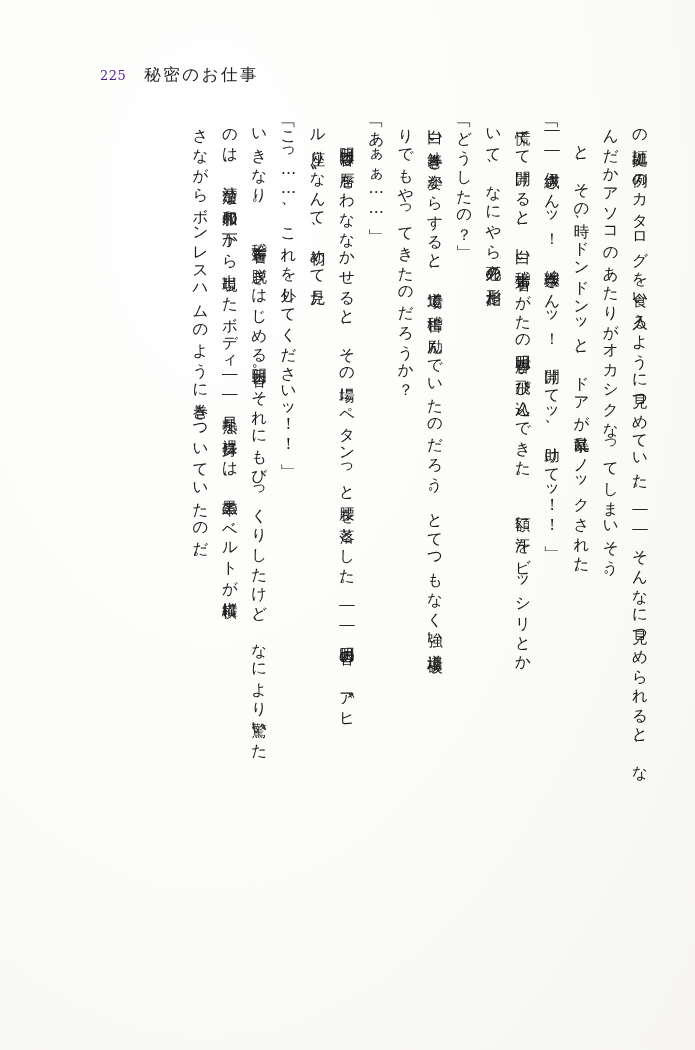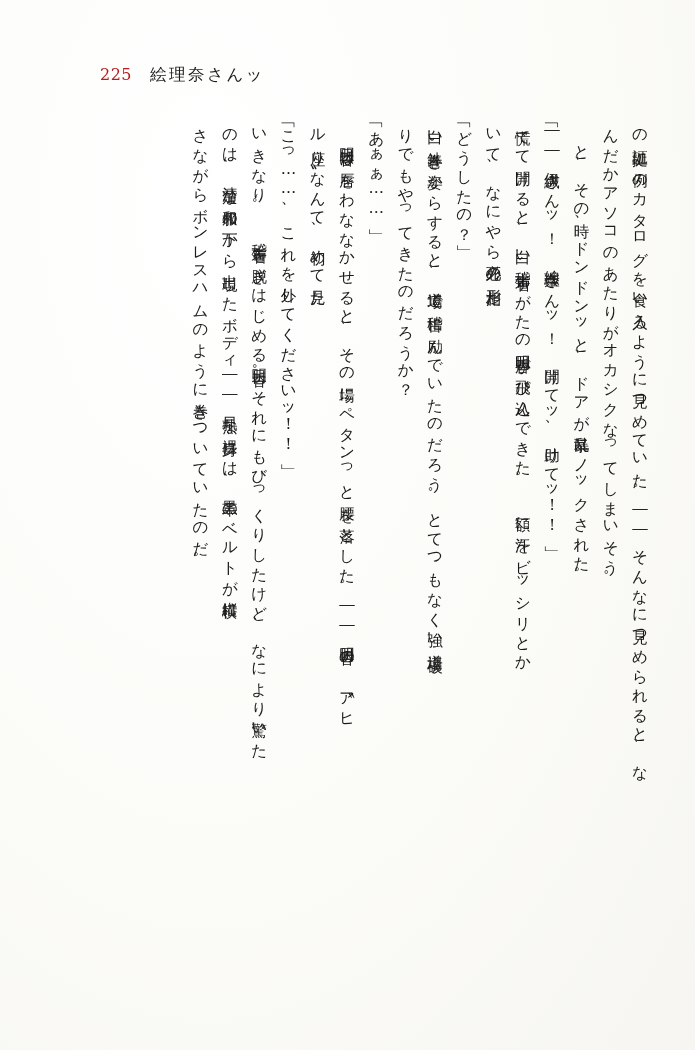--- a/index.html
+++ b/index.html
@@ -30,23 +30,23 @@
   .header {
     position: absolute;
     top: 64px;
     left: 100px;
     display: flex;
     align-items: baseline;
     gap: 18px;
     font-family: "DejaVu Serif", "Liberation Serif", serif;
   }
   .folio {
-    font-size: 16px;
+    font-size: 13px;
     letter-spacing: 0.5px;
-    color: #b91c1c;
+    color: #4c1d95;
   }
   .running-title {
     font-size: 16.5px;
     letter-spacing: 2.5px;
     color: #1d1d1d;
   }
   
   .body-area {
     position: absolute;
     top: 118px;
@@ -84,21 +84,21 @@
 </style>
 </head>
 <body>
 
 <div class="paper"></div>
 
 <div class="page">
 
   <div class="header">
     <span class="folio">225</span>
-    <span class="running-title">絵理奈さんッ</span>
+    <span class="running-title">秘密のお仕事</span>
   </div>
 
   <div class="body-area">
     <div class="vcols">
       <div class="vcol">の証拠に例のカタログを食い入るように見つめていた。――そんなに見つめられると、な</div>
       <div class="vcol">んだかアソコのあたりがオカシクなってしまいそう。</div>
       <div class="vcol indent">と、その時、ドンドンッと、ドアが乱暴にノックされた。</div>
       <div class="vcol">「――伊織さんッ！　絵理奈さんッ！　開けてッ、助けてッ!!」</div>
       <div class="vcol">慌てて開けると、白い稽古着すがたの明日香が飛び込んできた。　額に汗をビッシリとか</div>
       <div class="vcol">いて、なにやら必死の形相だ。</div>

